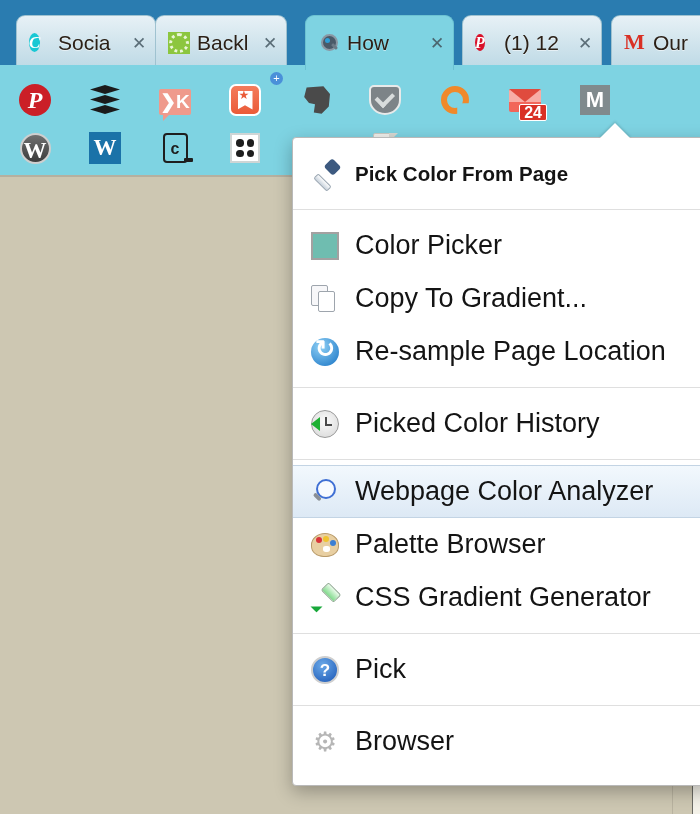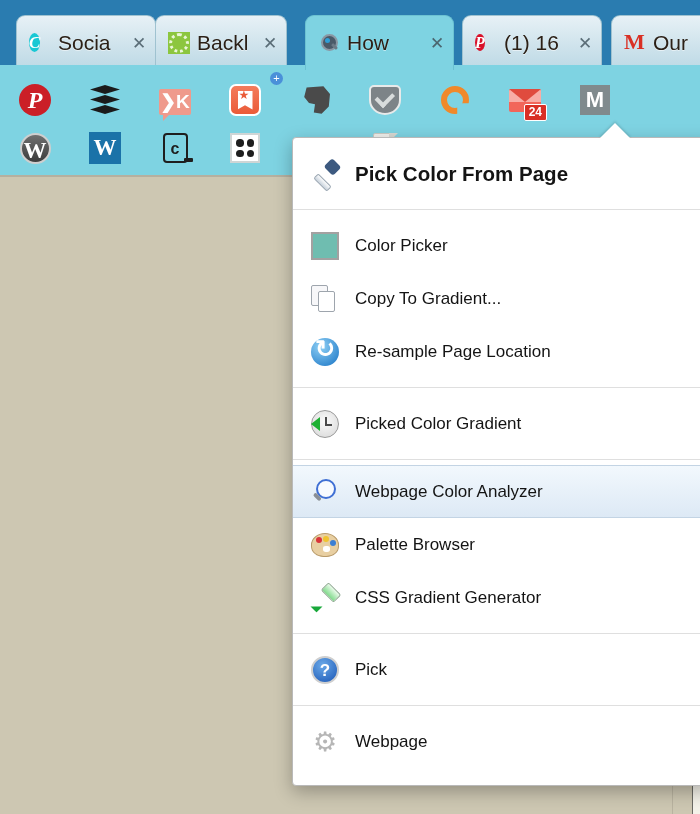--- a/index.html
+++ b/index.html
@@ -126,21 +126,21 @@
     display: flex; align-items: center;
   }
   #toolbar-row-1 { top: 5px; }
   #toolbar-row-2 { top: 53px; }
   .tb-btn {
     width: 70px; height: 50px; flex: 0 0 70px;
     display: flex; align-items: center; justify-content: center;
     position: relative;
   }
   .tb-badge {
-    position: absolute; font-size: 12px; font-weight: bold;
+    position: absolute; font-size: 16px; font-weight: bold;
     color: #fff; background: #d93025;
     border-radius: 2px; padding: 1px 4px; line-height: 13px;
     bottom: 4px; right: 13px;
     border: 1px solid #fff;
   }
 
   
   .ic { width: 32px; height: 32px; position: relative; }
   .ic-pinterest {
     border-radius: 50%; background: #cb1f27; color: #fff;
@@ -300,21 +300,21 @@
     height: 53px;
     padding: 0 14px;
     cursor: default;
   }
   .menu-item .mi-icon {
     flex: 0 0 44px; width: 44px; height: 32px;
     display: flex; align-items: center; justify-content: flex-start;
     margin-left: 4px;
   }
   .menu-item .mi-label {
-    font-size: 17px; color: #141414; white-space: nowrap;
+    font-size: 27px; color: #141414; white-space: nowrap;
   }
   .menu-item.header .mi-label { font-weight: bold; font-size: 20.5px; }
   .menu-item.selected {
     background: linear-gradient(#f2f8fd, #dde9f5);
     border-top: 1px solid #c3d4e4;
     border-bottom: 1px solid #c3d4e4;
     height: 53px;
   }
 
   
@@ -441,21 +441,21 @@
       <span class="fav-mag"><i></i></span>
     </span>
     <span class="tab-title">How</span>
     <span class="tab-close">✕</span>
   </div>
 
   <div class="tab" style="left:462px; width:140px;">
     <span class="tab-favicon">
       <span class="fav-pin">P</span>
     </span>
-    <span class="tab-title">(1) 16</span>
+    <span class="tab-title">(1) 12</span>
     <span class="tab-close">✕</span>
   </div>
 
   <div class="tab" style="left:611px; width:140px;">
     <span class="tab-favicon">
       <span class="fav-gm">M</span>
     </span>
     <span class="tab-title">Our</span>
   </div>
 
@@ -587,21 +587,21 @@
   </div>
   <div class="menu-sep"></div>
 
   <div class="menu-group">
     <div class="menu-item">
       <span class="mi-icon">
         <span class="mi-history">
             <i></i>
           </span>
       </span>
-      <span class="mi-label">Picked Color Gradient</span>
+      <span class="mi-label">Picked Color History</span>
     </div>
   </div>
   <div class="menu-sep"></div>
 
   <div class="menu-group" style="padding-top:5px;text-align:right;">
     <div class="menu-item selected">
       <span class="mi-icon">
         <span class="mi-analyzer"></span>
       </span>
       <span class="mi-label">Webpage Color Analyzer</span>
@@ -637,16 +637,16 @@
       <span class="mi-label">Pick</span>
     </div>
   </div>
   <div class="menu-sep"></div>
 
   <div class="menu-group">
     <div class="menu-item">
       <span class="mi-icon">
         <span class="mi-gear">⚙</span>
       </span>
-      <span class="mi-label">Webpage</span>
+      <span class="mi-label">Browser</span>
     </div>
   </div>
 </div>
 
 </body></html>

